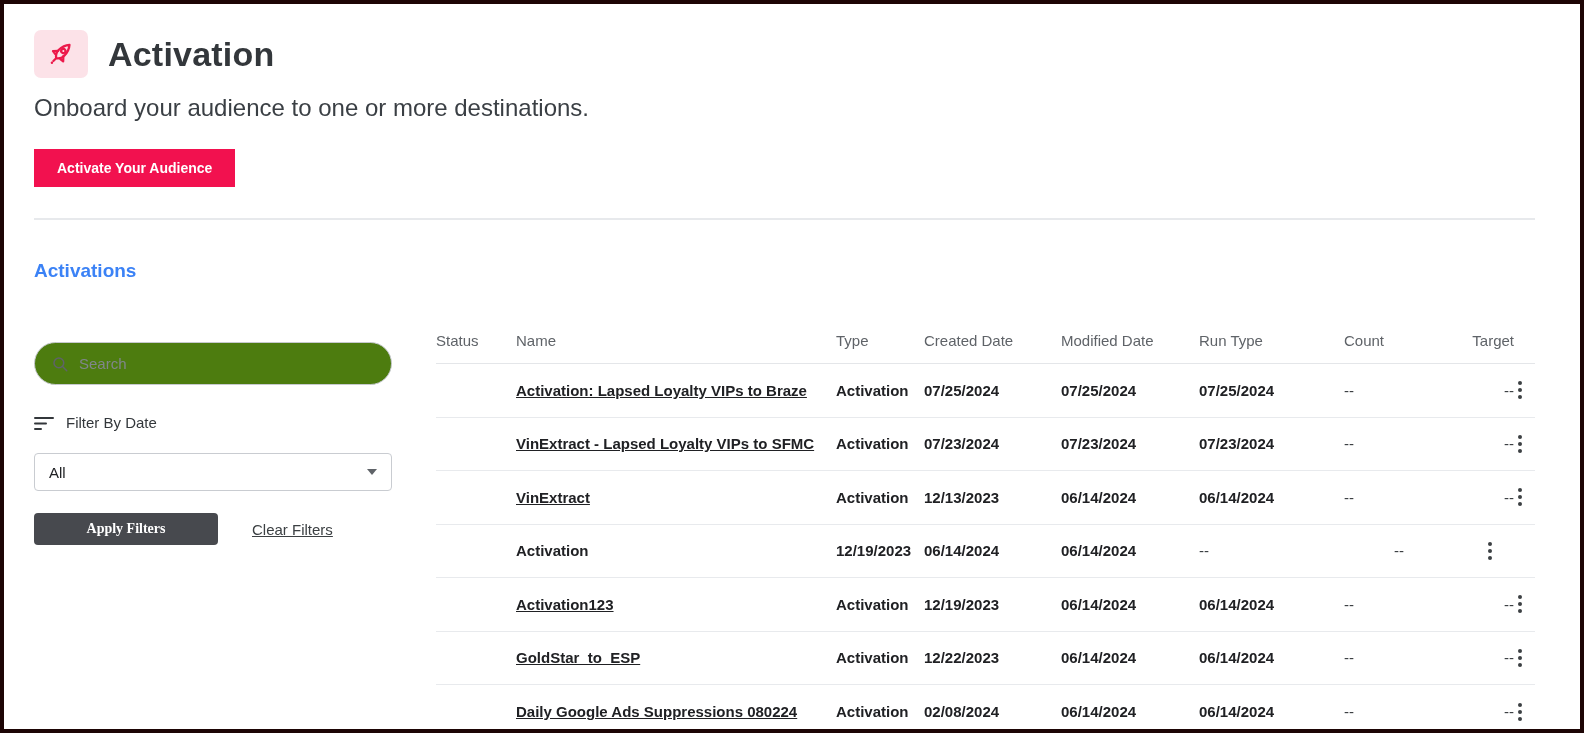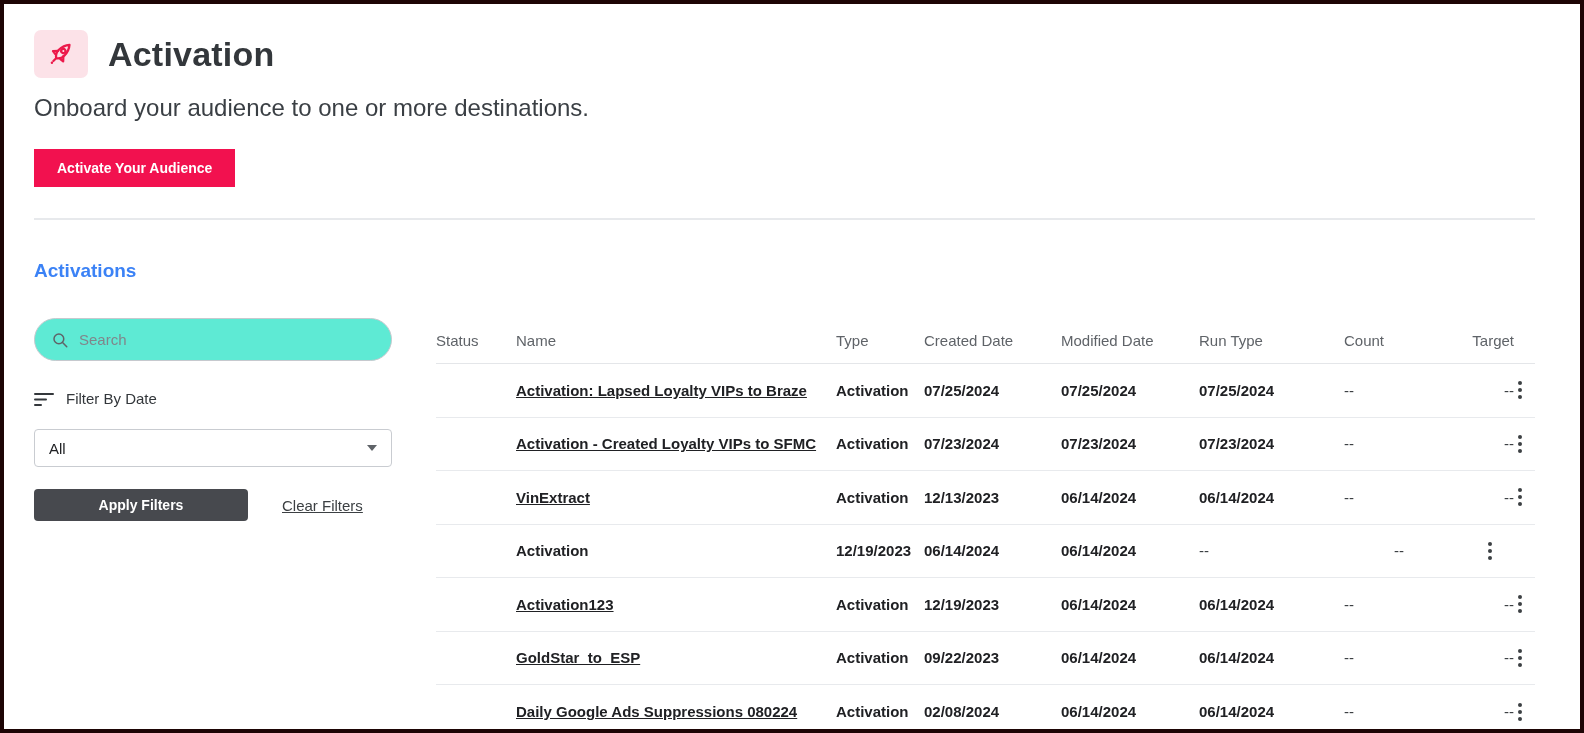--- a/index.html
+++ b/index.html
@@ -40,21 +40,22 @@
 
   .content { display: flex; margin-top: 36px; }
   .left-panel { width: 358px; flex: 0 0 auto; }
   .gap { width: 44px; flex: 0 0 auto; }
   .table-panel { flex: 1 1 auto; min-width: 0; }
 
   
   .search-box {
     height: 43px; border: 1px solid #c6c9ce; border-radius: 22px;
     display: flex; align-items: center; padding: 0 16px; gap: 10px;
-    background: #5eead4;
+    background: #4d7c0f;
+    margin-top: 24px;
   }
   .search-box input {
     border: none; outline: none; font-size: 15px; flex: 1;
     font-family: "Liberation Sans", sans-serif; color: #202124; background: transparent;
   }
   .search-box input::placeholder { color: #80868b; }
 
   .filter-label-row { display: flex; align-items: flex-end; gap: 12px; margin-top: 29px; }
   .filter-label { font-size: 15px; font-weight: 500; color: #33373b; }
 
@@ -65,22 +66,22 @@
   }
   .caret-down {
     width: 0; height: 0;
     border-left: 5px solid transparent; border-right: 5px solid transparent;
     border-top: 6px solid #5f6368;
   }
 
   .filter-actions { display: flex; align-items: center; gap: 34px; margin-top: 22px; }
   .apply-btn {
     background: #47494e; color: #ffffff; font-size: 14px; font-weight: 700;
-    border: none; border-radius: 4px; width: 214px; height: 32px; cursor: pointer;
-    font-family: Liberation Sans, sans-serif;
+    border: none; border-radius: 4px; width: 184px; height: 32px; cursor: pointer;
+    font-family: Liberation Serif, serif;
   }
   .clear-link { font-size: 15px; color: #3c4043; text-decoration: underline; cursor: pointer; }
 
   
   .grid-row {
     display: grid;
     grid-template-columns: 80px 320px 88px 137px 138px 145px 60px 110px 1fr;
     align-items: center;
   }
   .thead { height: 46px; font-size: 15px; color: #5f6368; border-bottom: 1px solid #e4e6e9; }
@@ -187,21 +188,21 @@
       <span class="kebab">
                 <span></span>
                 <span></span>
                 <span></span>
               </span>
     </div>
   </div>
 
   <div class="grid-row trow">
     <div><span class="status-dot" style="background: rgb(220, 224, 229);"></span></div>
-    <div><a class="name-link">Activation - Created Loyalty VIPs to SFMC</a></div>
+    <div><a class="name-link">VinExtract - Lapsed Loyalty VIPs to SFMC</a></div>
     <div class="type-cell">Activation</div>
     <div class="date-cell">07/23/2024</div>
     <div class="date-cell">07/23/2024</div>
     <div class="date-cell">07/23/2024</div>
     <div class="dash-cell cell-count">--</div>
     <div class="dash-cell cell-target">--</div>
     <div class="cell-kebab">
       <span class="kebab">
                 <span></span>
                 <span></span>
@@ -260,21 +261,21 @@
                 <span></span>
                 <span></span>
               </span>
     </div>
   </div>
 
   <div class="grid-row trow">
     <div><span class="status-dot" style="background: rgb(122, 92, 184);"></span></div>
     <div><a class="name-link">GoldStar_to_ESP</a></div>
     <div class="type-cell">Activation</div>
-    <div class="date-cell">09/22/2023</div>
+    <div class="date-cell">12/22/2023</div>
     <div class="date-cell">06/14/2024</div>
     <div class="date-cell">06/14/2024</div>
     <div class="dash-cell cell-count">--</div>
     <div class="dash-cell cell-target">--</div>
     <div class="cell-kebab">
       <span class="kebab">
                 <span></span>
                 <span></span>
                 <span></span>
               </span>

